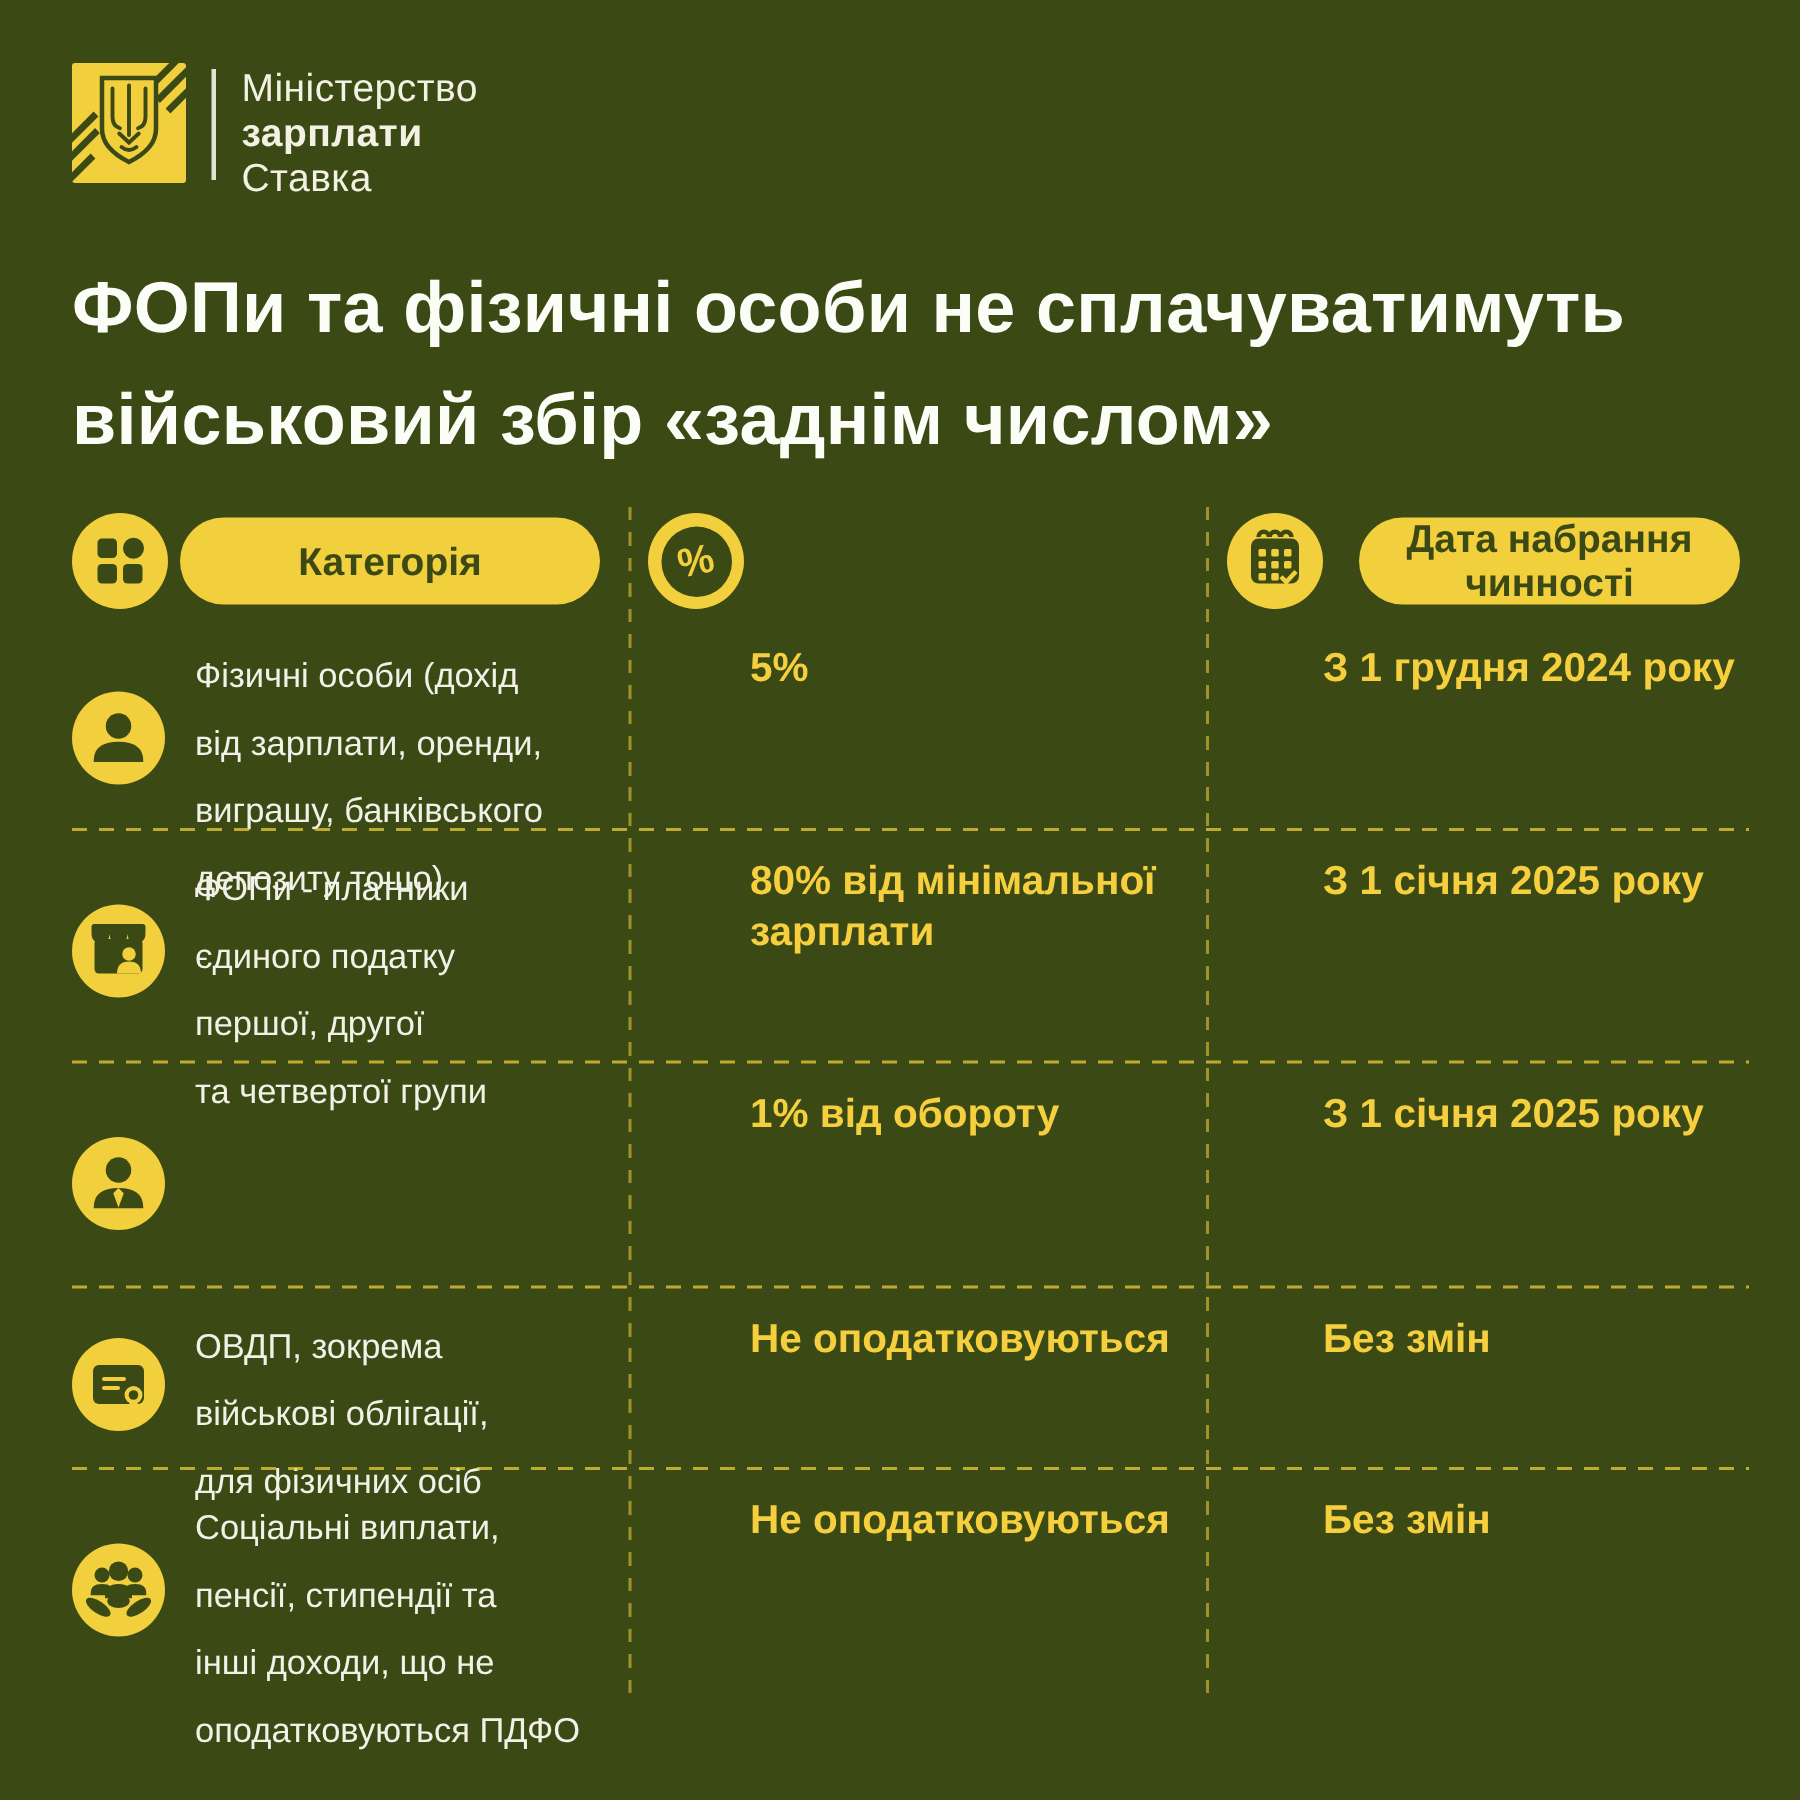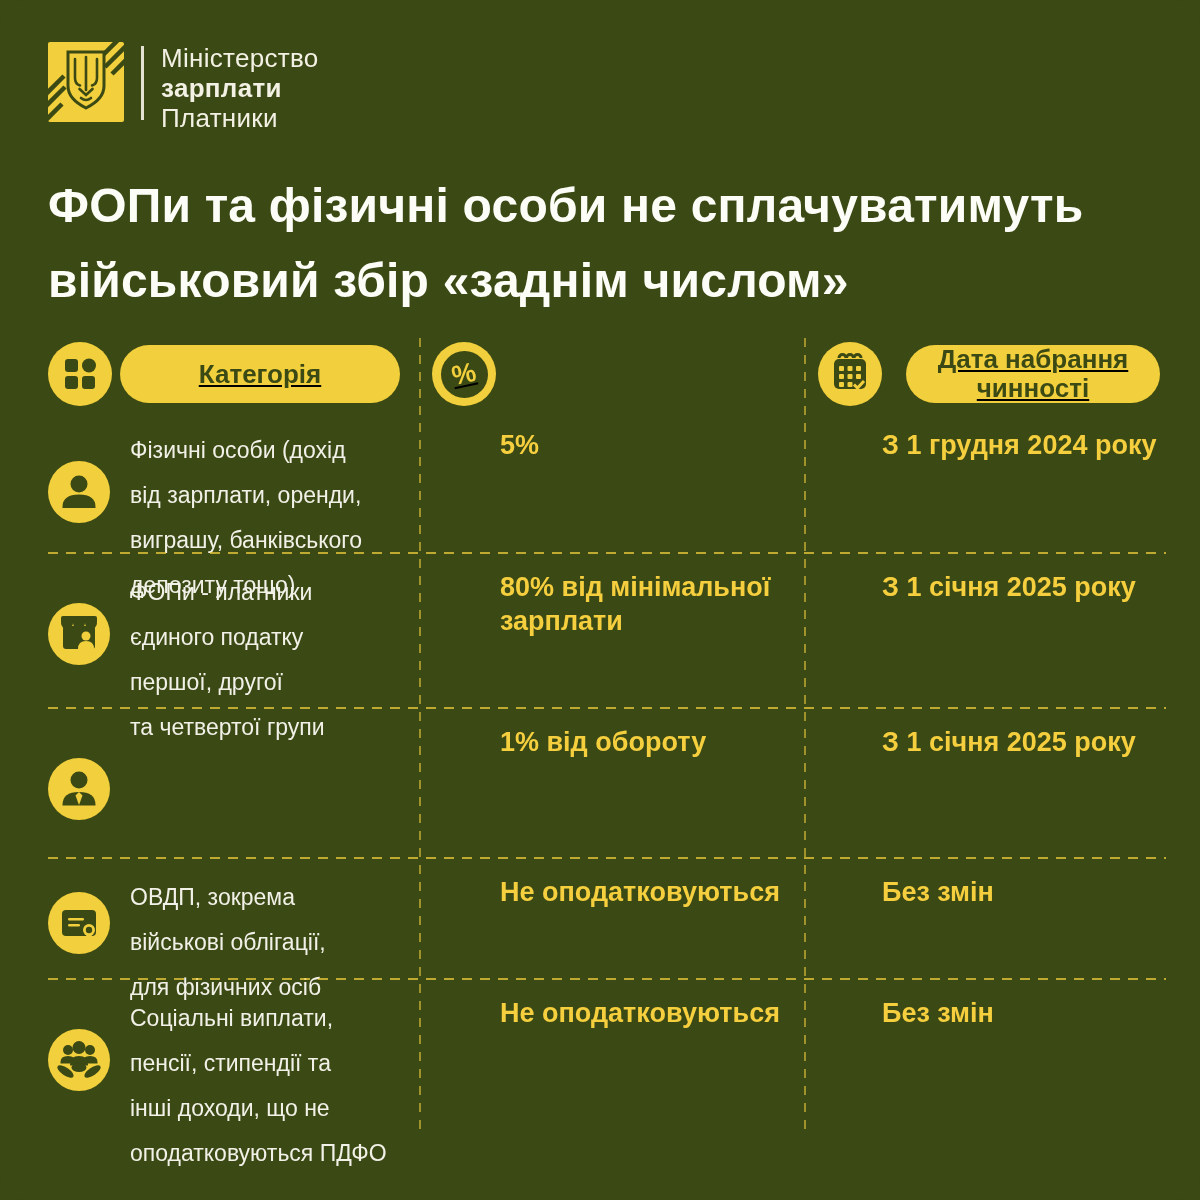--- a/index.html
+++ b/index.html
@@ -29,21 +29,21 @@
   }
   .row { display:contents; }
   .vline { position:absolute; top:0; width:2px; height:798px;
     background:repeating-linear-gradient(180deg, rgba(242,207,61,.55) 0 9px, transparent 9px 17px); }
   .vline-1 { left:371px; }
   .vline-2 { left:756px; }
   .hline { position:absolute; left:0; width:1118px; height:2px;
     background:repeating-linear-gradient(90deg, rgba(242,207,61,.72) 0 10px, transparent 10px 18px); }
   .hline-1 { top:214px; } .hline-2 { top:369px; } .hline-3 { top:519px; } .hline-4 { top:640px; }
   
-  .hcell { display:flex; align-items:center;text-decoration:underline; }
+  .hcell { display:flex; align-items:center; }
   .h-cat  { gap:8px;  padding-right:20px; }
   .h-rate { gap:10px; padding:0 14px 0 12px; }
   .h-date { gap:24px; padding:0 6px 0 13px; }
   .hicon { flex:0 0 64px; width:64px; height:64px; border-radius:50%; background:#F2CF3C;
            display:flex; align-items:center; justify-content:center; }
   .hicon svg { display:block; }
   .hicon-percent .inner { width:47px; height:47px; border-radius:50%; background:#3B4914;
            display:flex; align-items:center; justify-content:center; }
   .hicon-percent .inner span { color:#F2CF3C; font-weight:bold; font-size:27px; transform:rotate(-12deg); }
   .pill { flex:1; height:58px; border-radius:29px; background:#F2CF3C; color:#3B4914;
@@ -82,21 +82,21 @@
         <path d="M49 17 V36 Q49 42 44 43.5"></path>
         <path d="M31.5 47 L38 53 L44.5 47"></path>
         <path d="M33 56 Q38 60 43 56"></path>
       </g>
     </svg>
   </div>
   <div class="logo-divider"></div>
   <div class="org">
     <div>Міністерство</div>
     <div class="bold">зарплати</div>
-    <div>Платники</div>
+    <div>Ставка</div>
   </div>
 
   <h1 class="title">ФОПи та фізичні особи не сплачуватимуть
 військовий збір «заднім числом»</h1>
 
   <div class="table">
     <div class="vline vline-1"></div>
     <div class="vline vline-2"></div>
     <div class="hline hline-1"></div>
     <div class="hline hline-2"></div>

